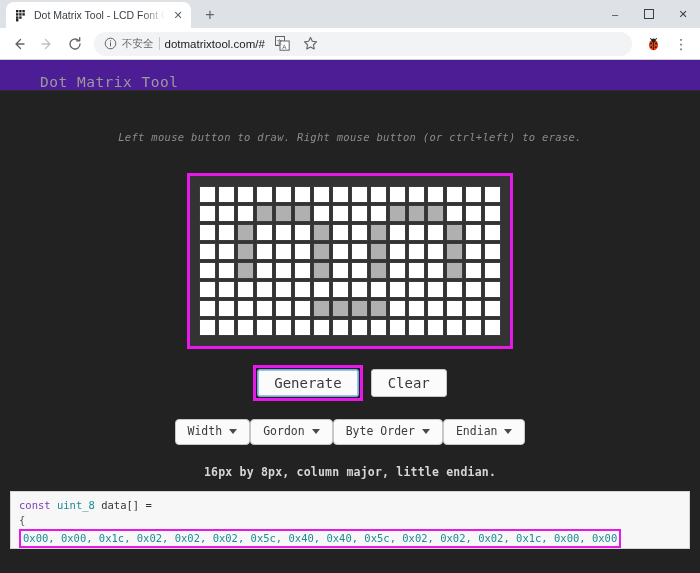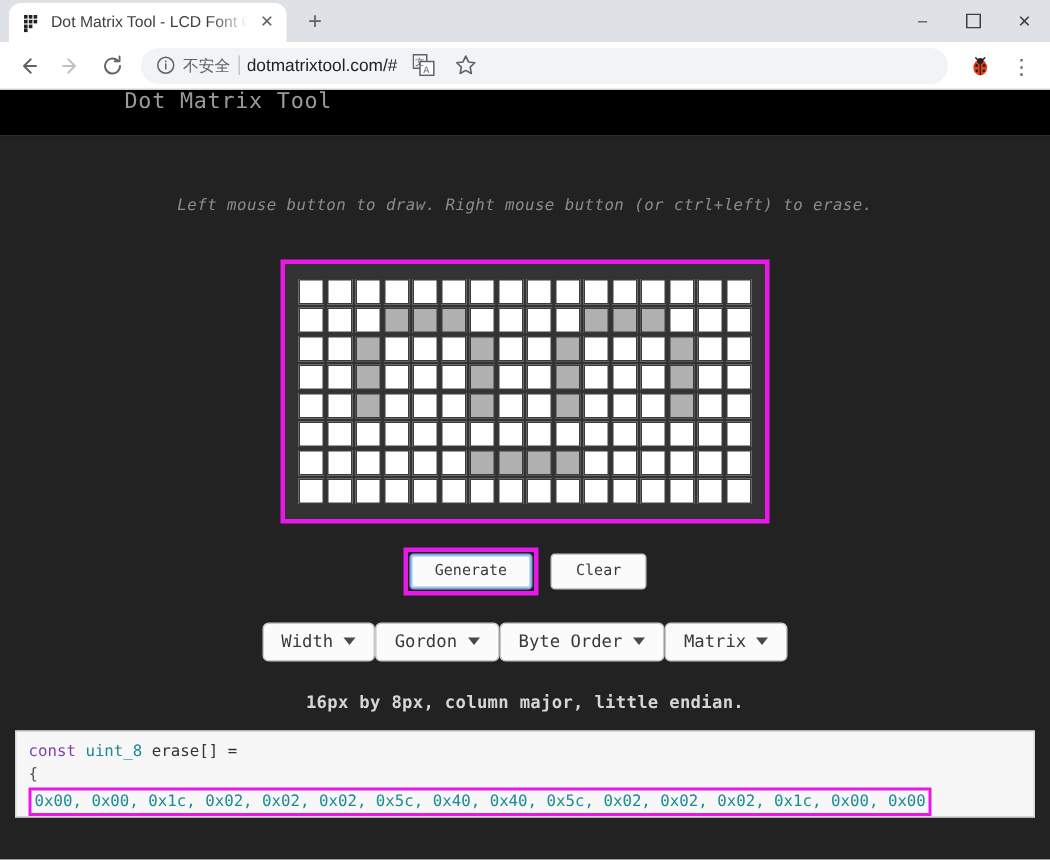--- a/index.html
+++ b/index.html
@@ -117,23 +117,23 @@
   .page {
     flex: 1 1 auto;
     background: #222222;
     overflow: hidden;
     position: relative;
     font-family: "DejaVu Sans Mono", monospace;
   }
   .site-header {
     height: 31px;
     border-bottom: 1px solid #2e2e2e;
-    background: #000000;
-    display: flex; align-items: flex-start;
-    padding-left: 83px;
+    background: #4c1d95;
+    display: flex; align-items: flex-end;
+    padding-left: 40px;
   }
   .site-title {
     font-family: "DejaVu Sans Mono", monospace;
     font-size: 14.5px;
     color: #9a9a9a;
     letter-spacing: 0.5px;
   }
 
   .instructions {
     text-align: center;
@@ -179,21 +179,21 @@
     gap: 8px;
     margin-top: 16px;
   }
   .gen-highlight {
     border: 3px solid #e818e8;
     padding: 1px;
     display: inline-flex;
   }
   .btn {
     font-family: "DejaVu Sans Mono", monospace;
-    font-size: 10px;
+    font-size: 14px;
     color: #3a3a3a;
     background: #fbfbfb;
     border: 1px solid #c8c8c8;
     border-radius: 3px;
     padding: 6px 16px;
     line-height: 1;
   }
   .btn.focused { border: 1px solid #7ba7e0; box-shadow: 0 0 0 1px #9cc0ef inset; }
 
   
@@ -517,32 +517,32 @@
       </div>
       <div class="dd">
         <span>Gordon</span>
         <span class="caret"></span>
       </div>
       <div class="dd">
         <span>Byte Order</span>
         <span class="caret"></span>
       </div>
       <div class="dd">
-        <span>Matrix</span>
+        <span>Endian</span>
         <span class="caret"></span>
       </div>
     </div>
 
     <div class="status">16px by 8px, column major, little endian.</div>
 
     <div class="codebox">
       <div>
         <span class="kw">const</span>
         <span class="type">uint_8</span>
-        <span class="plain">erase[]</span>
+        <span class="plain">data[]</span>
         <span class="plain">=</span>
       </div>
       <div class="brace">{</div>
       <div><span class="data-highlight num">0x00, 0x00, 0x1c, 0x02, 0x02, 0x02, 0x5c, 0x40, 0x40, 0x5c, 0x02, 0x02, 0x02, 0x1c, 0x00, 0x00</span></div>
 
     </div>
 
 
   </div>
 </div>

